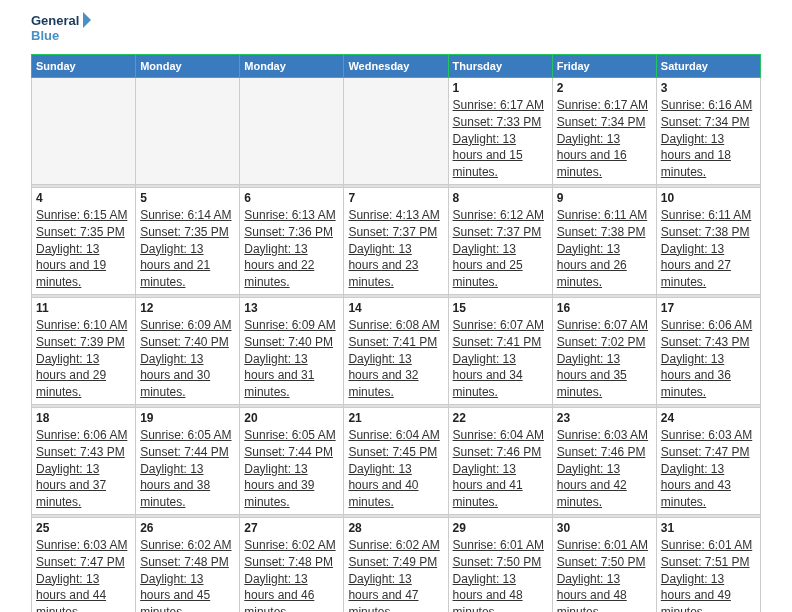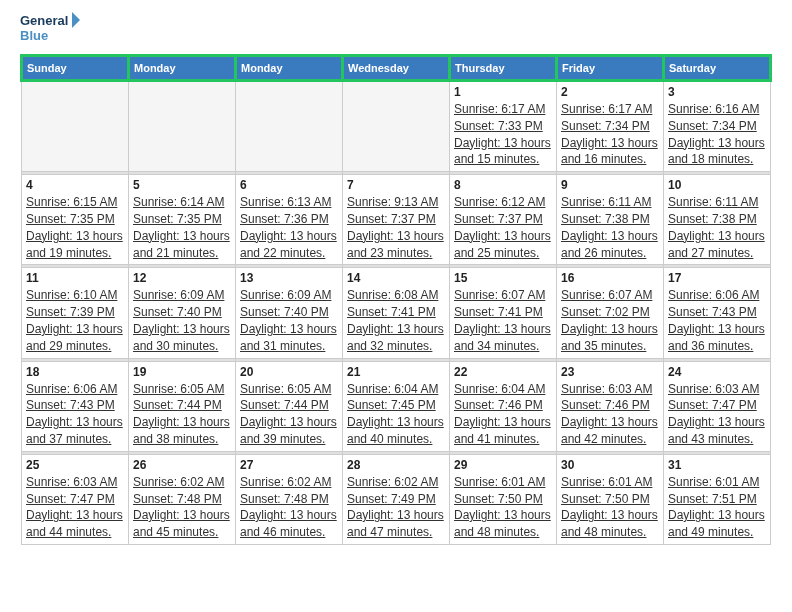--- a/index.html
+++ b/index.html
@@ -6,21 +6,21 @@
     body {
       width: 792px;
       height: 612px;
       font-family: Arial, sans-serif;
       background: #fff;
       overflow: hidden;
     }
     .page {
       width: 792px;
       height: 612px;
-      padding: 10px 20px;
+      padding: 10px 31px;
     }
     .header {
       display: flex;
       justify-content: space-between;
       align-items: flex-start;
       margin-bottom: 8px;
     }
     .logo {
       display: flex;
       align-items: center;
@@ -43,21 +43,21 @@
       border-collapse: collapse;
       font-size: 10px;
     }
     .calendar th {
       background: #3a7abf;
       color: white;
       padding: 5px 4px;
       text-align: left;
       font-size: 11px;
       font-weight: bold;
-      border: 3px solid #22c55e;
+      border: 1px solid #22c55e;
     }
     .calendar td {
       border: 1px solid #ccc;
       vertical-align: top;
       padding: 3px 4px;
       width: calc(100% / 7);
       height: 82px;
       background: #fff;
     }
     .calendar td.empty {
@@ -160,21 +160,21 @@
           </td>
           <td>
             <div class="day-num">6</div>
             <div class="day-info">Sunrise: 6:13 AM
 Sunset: 7:36 PM
 Daylight: 13 hours
 and 22 minutes.</div>
           </td>
           <td>
             <div class="day-num">7</div>
-            <div class="day-info">Sunrise: 9:13 AM
+            <div class="day-info">Sunrise: 4:13 AM
 Sunset: 7:37 PM
 Daylight: 13 hours
 and 23 minutes.</div>
           </td>
           <td>
             <div class="day-num">8</div>
             <div class="day-info">Sunrise: 6:12 AM
 Sunset: 7:37 PM
 Daylight: 13 hours
 and 25 minutes.</div>

